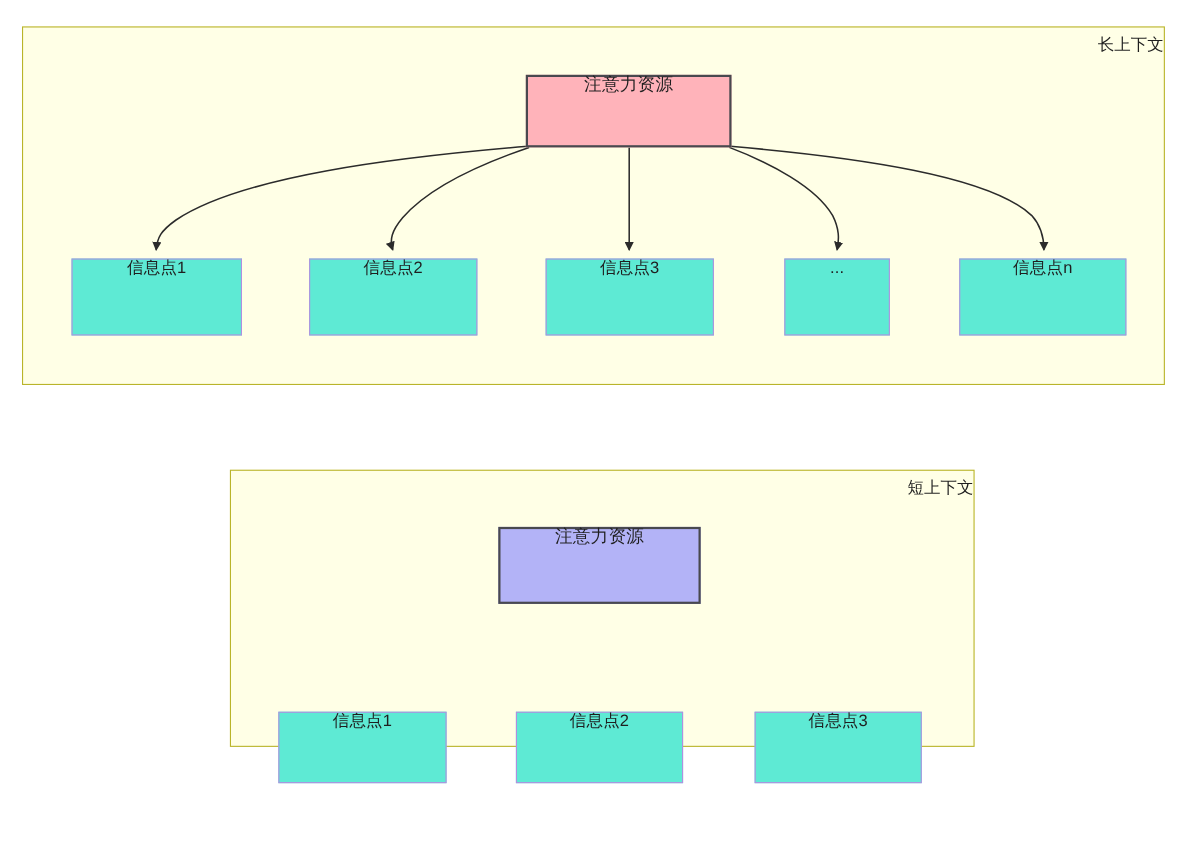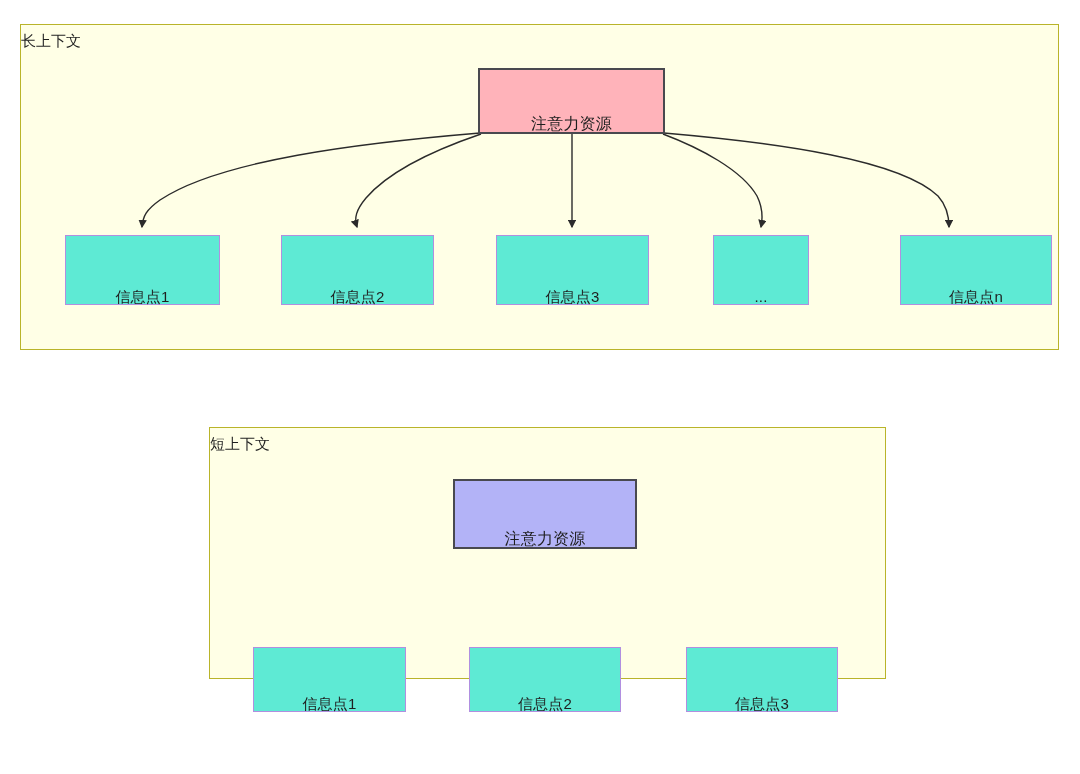--- a/index.html
+++ b/index.html
@@ -37,31 +37,31 @@
     left: 209px;
     top: 427px;
     width: 677px;
     height: 252px;
   }
   .group-title {
     position: absolute;
     width: 100%;
     left: 0;
     top: 6px;
-    text-align: left;
+    text-align: right;
     font-size: 15px;
     color: #1f1f1f;
     line-height: 20px;
     white-space: nowrap;
   }
   .node {
     position: absolute;
     box-sizing: border-box;
     display: flex;
-    align-items: flex-end;
+    align-items: flex-start;
     justify-content: center;
     font-size: 16px;
     color: #1f1f1f;
     line-height: 1;
     letter-spacing: 0.2px;
     white-space: nowrap;
   }
   .node-pink {
     background: #ffb3ba;
     border: 2px solid #49494f;
@@ -130,21 +130,21 @@
   </div>
   <div class="node node-lilac" style="left:281px; top:235px; width:153px; height:70px;">
     <span>信息点2</span>
   </div>
   <div class="node node-lilac" style="left:496px; top:235px; width:153px; height:70px;">
     <span>信息点3</span>
   </div>
   <div class="node node-lilac" style="left:713px; top:235px; width:96px; height:70px;">
     <span>...</span>
   </div>
-  <div class="node node-lilac" style="left:900px; top:235px; width:152px; height:70px;">
+  <div class="node node-lilac" style="left:872px; top:235px; width:152px; height:70px;">
     <span>信息点n</span>
   </div>
 
   <div class="group-box" id="group-short">
     <div class="group-title">短上下文</div>
   </div>
 
   <div class="node node-blue" id="node-short-root" style="left:453px; top:479px; width:184px; height:70px;">
     <span>注意力资源</span>
   </div>

